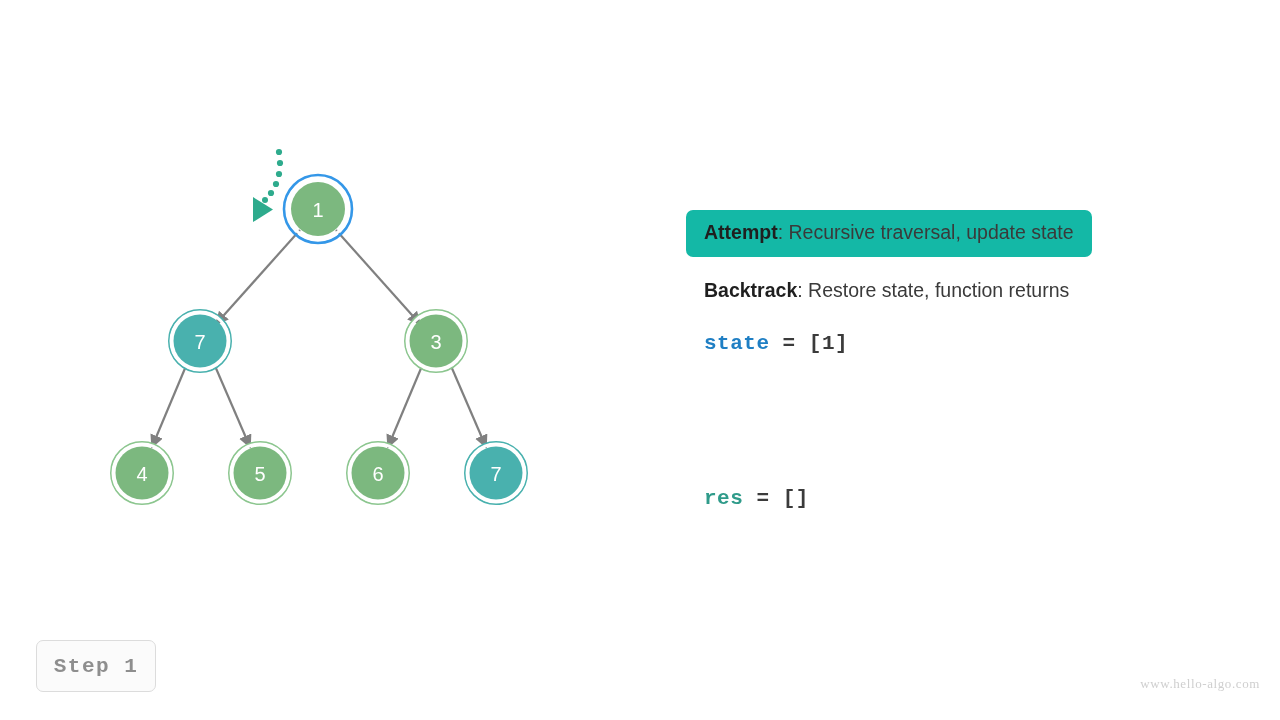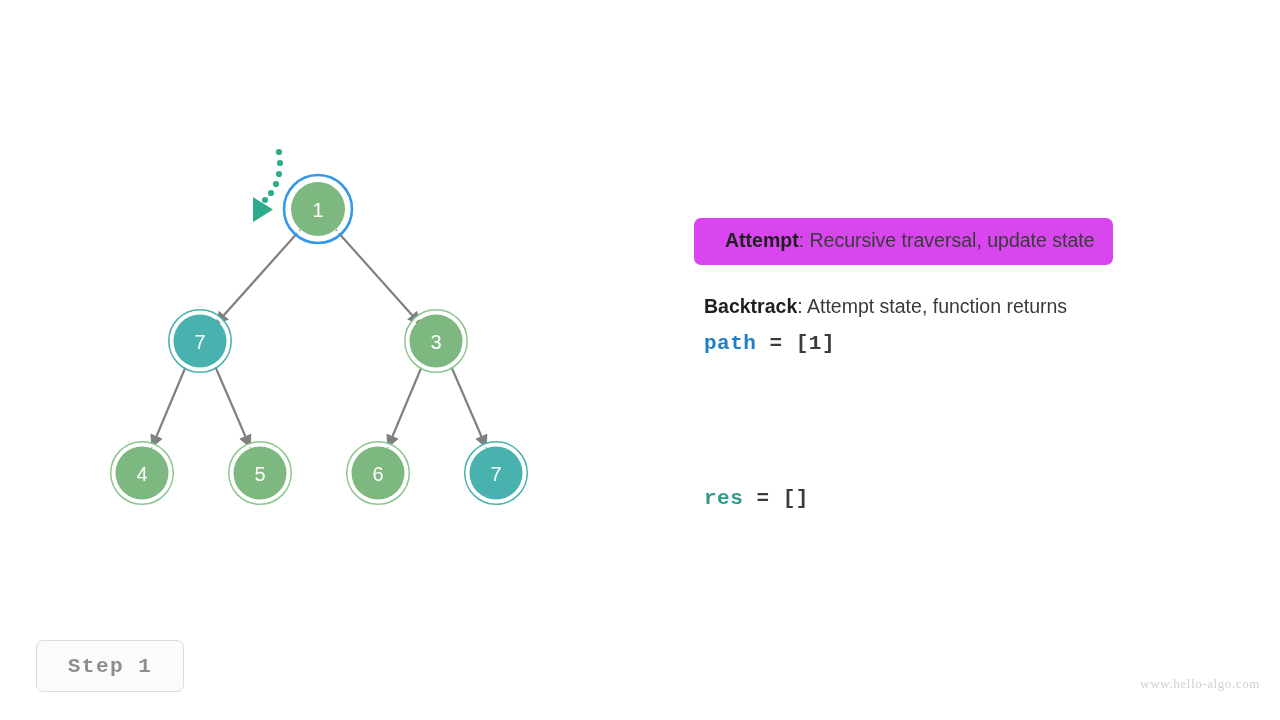--- a/index.html
+++ b/index.html
@@ -57,24 +57,24 @@
     white-space: nowrap;
   }
 
   .desc-row .lead {
     font-weight: bold;
     color: #1f1f1f;
   }
 
   #attempt-row {
     display: inline-block;
-    background: #d946ef;
+    background: #14b8a6;
     border-radius: 7px;
-    padding: 13px 18px 14px 31px;
-    margin: 8px;
+    padding: 13px 18px 14px 18px;
+    margin: 0;
   }
 
   #backtrack-row {
     padding: 0 18px;
     margin-top: 24px;
   }
 
   
   .state-line {
     position: absolute;
@@ -91,21 +91,21 @@
 
   .var-path { color: #1f7fc4; }
   .var-res  { color: #2f9b8a; }
   .val      { color: #3b3b3b; font-weight: bold; }
 
   
   #step-badge {
     position: absolute;
     left: 36px;
     top: 640px;
-    width: 148px;
+    width: 120px;
     height: 52px;
     box-sizing: border-box;
     border: 1px solid #dcdcdc;
     border-radius: 7px;
     background: #fbfbfb;
     display: flex;
     align-items: center;
     justify-content: center;
   }
   #step-badge-label {
@@ -209,25 +209,25 @@
         <text class="node-label" x="496" y="474">7</text>
       </g>
 
     </g>
   </svg>
 
   <div id="info-panel">
 
     <div id="attempt-row" class="desc-row"><span class="lead">Attempt</span><span>: Recursive traversal, update state</span></div>
 
-    <div id="backtrack-row" class="desc-row"><span class="lead">Backtrack</span><span>: Attempt state, function returns</span></div>
+    <div id="backtrack-row" class="desc-row"><span class="lead">Backtrack</span><span>: Restore state, function returns</span></div>
 
   </div>
 
-  <div class="state-line" id="state-path"><span class="var-path">path</span><span class="val"> = </span><span class="val">[1]</span></div>
+  <div class="state-line" id="state-path"><span class="var-path">state</span><span class="val"> = </span><span class="val">[1]</span></div>
 
   <div class="state-line" id="state-res"><span class="var-res">res</span><span class="val"> = </span><span class="val">[]</span></div>
 
   <div id="step-badge">
     <span id="step-badge-label">Step 1</span>
   </div>
 
   <div id="watermark">www.hello-algo.com</div>
 
 </div>

